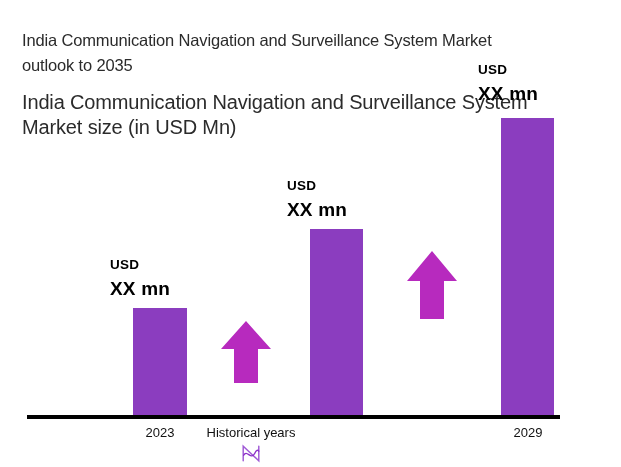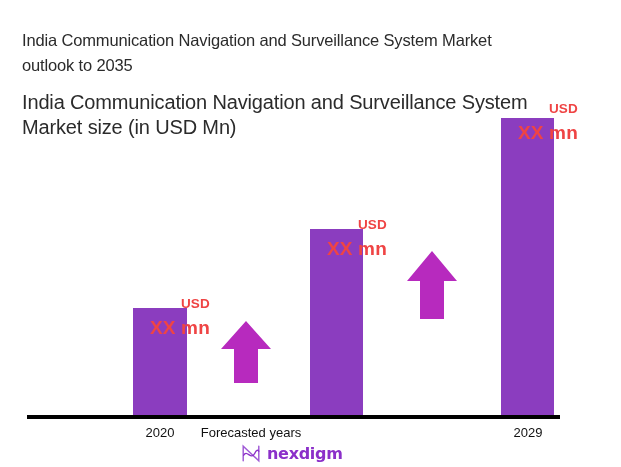--- a/index.html
+++ b/index.html
@@ -53,25 +53,24 @@
     height: 467px;
   }
 
   .bar {
     position: absolute;
     background: #8b3dbf;
   }
 
   .bar-label {
     position: absolute;
-    text-align: right;
+    text-align: left;
     font-weight: bold;
-    color: #ef4444;
+    color: #000000;
     white-space: nowrap;
-    margin-top: 39px;
   }
   .bar-label .lbl-currency {
     display: block;
     font-size: 13.5px;
     line-height: 17px;
     letter-spacing: 0.2px;
   }
   .bar-label .lbl-value {
     display: block;
     font-size: 19px;
@@ -165,24 +164,23 @@
   <svg class="growth-arrow" style="left:221px; top:321px;" width="50" height="62" viewBox="0 0 50 62">
     <polygon points="25,0 50,28 37,28 37,62 13,62 13,28 0,28" fill="#b72abe"></polygon>
   </svg>
 
   <svg class="growth-arrow" style="left:407px; top:251px;" width="50" height="68" viewBox="0 0 50 68">
     <polygon points="25,0 50,30 37,30 37,68 13,68 13,30 0,30" fill="#b72abe"></polygon>
   </svg>
 
   <div id="x-axis-line"></div>
 
-  <div class="axis-tick-label" style="left:125px; width:70px;">2020</div>
-  <div class="axis-period-label" style="left:191px; width:120px;">Forecasted years</div>
+  <div class="axis-tick-label" style="left:125px; width:70px;">2023</div>
+  <div class="axis-period-label" style="left:191px; width:120px;">Historical years</div>
   <div class="axis-tick-label" style="left:493px; width:70px;">2029</div>
 </div>
 
 <div id="brand-logo">
   <svg width="22" height="22" viewBox="0 0 24 24">
     <path d="M3.5 20.5 L3.5 4.5 L20.5 20.5 L20.5 4.5" fill="none" stroke="#a05bd6" stroke-width="1.6" stroke-linecap="round"></path>
     <path d="M4 14.5 C7.5 7.5, 12 20.5, 16 12.5 C18 8.5, 19.5 8.5, 20.5 10" fill="none" stroke="#8b2fc9" stroke-width="1.5" stroke-linecap="round"></path>
   </svg>
-  <span id="brand-name">nexdigm</span>
 </div>
 
 </body></html>

